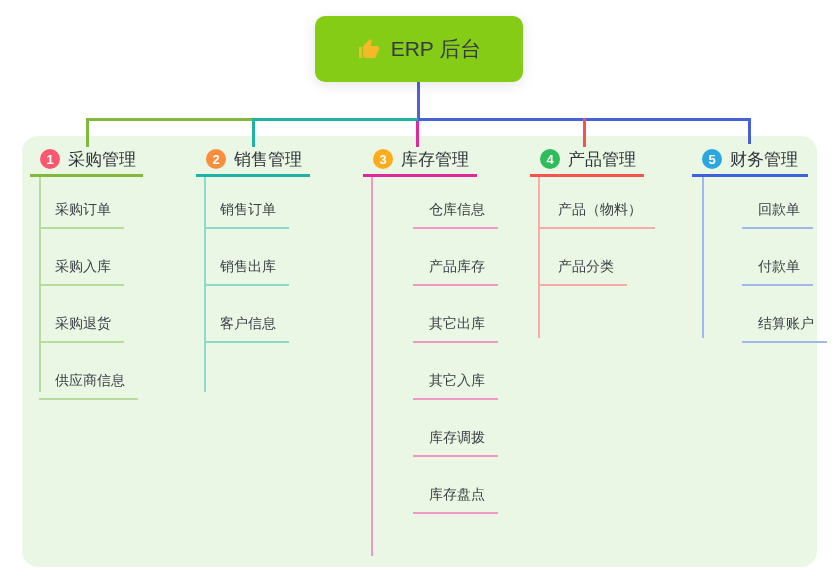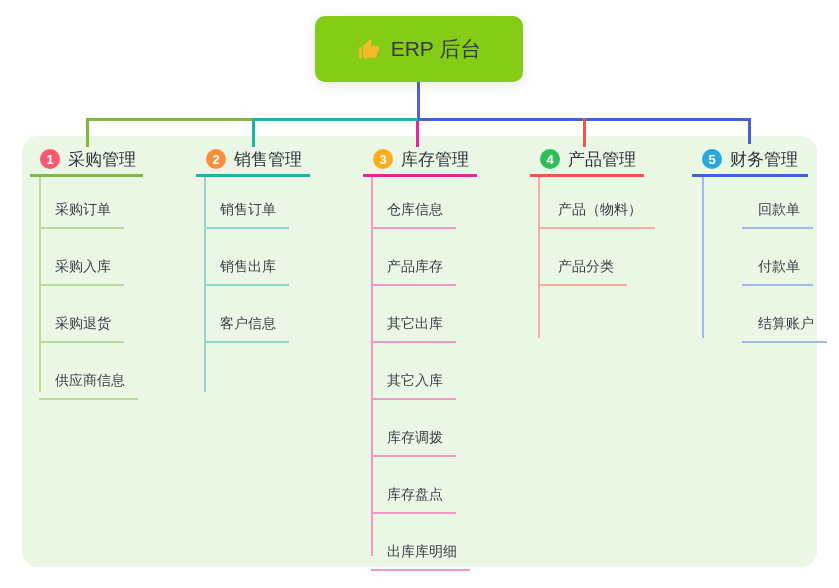--- a/index.html
+++ b/index.html
@@ -62,21 +62,21 @@
   .col1{left:39px;} .col2{left:204px;} .col3{left:371px;} .col4{left:538px;} .col5{left:742px;}
   .item{height:57px;display:flex;align-items:flex-end;}
   .item:first-child{height:52px;}
   .item-label{
     display:inline-block;white-space:nowrap;
     padding:0 13px 8px 16px;border-bottom:2px solid;
     font-size:14px;color:#3a3e44;font-family:Liberation Serif, serif;
   }
   .c1 .item-label{border-color:#b7dc9b;}
   .c2 .item-label{border-color:#8ed8ce;}
-  .c3 .item-label{border-color:#f398c6;}
+  .c3 .item-label{border-color:#f398c6;margin-left:42px;}
   .c4 .item-label{border-color:#f9aba6;padding-left:20px;}
   .c5 .item-label{border-color:#a2b8ea;}
 </style>
 </head>
 <body>
 
 <div>
 
   <div class="panel"></div>
 
@@ -164,23 +164,20 @@
       </div>
     <div class="item">
         <span class="item-label">其它入库</span>
       </div>
     <div class="item">
         <span class="item-label">库存调拨</span>
       </div>
     <div class="item">
         <span class="item-label">库存盘点</span>
       </div>
-    <div class="item">
-        <span class="item-label">出库库明细</span>
-      </div>
   </div>
 
   <div class="col col4 c4">
     <div class="item">
         <span class="item-label">产品（物料）</span>
       </div>
     <div class="item">
         <span class="item-label">产品分类</span>
       </div>
   </div>

